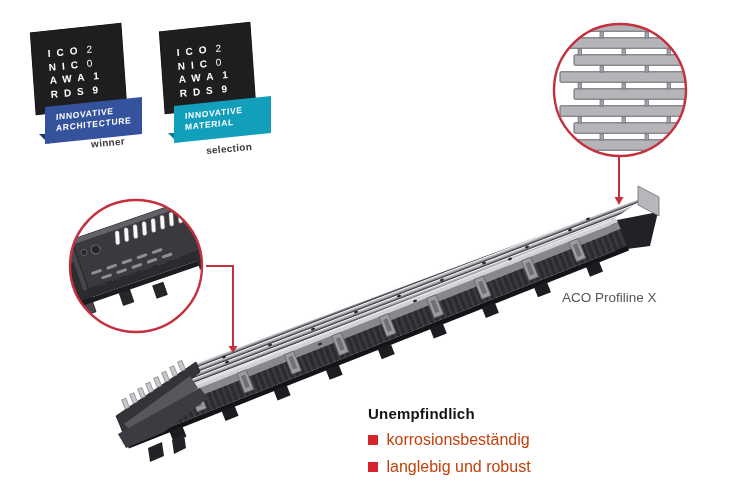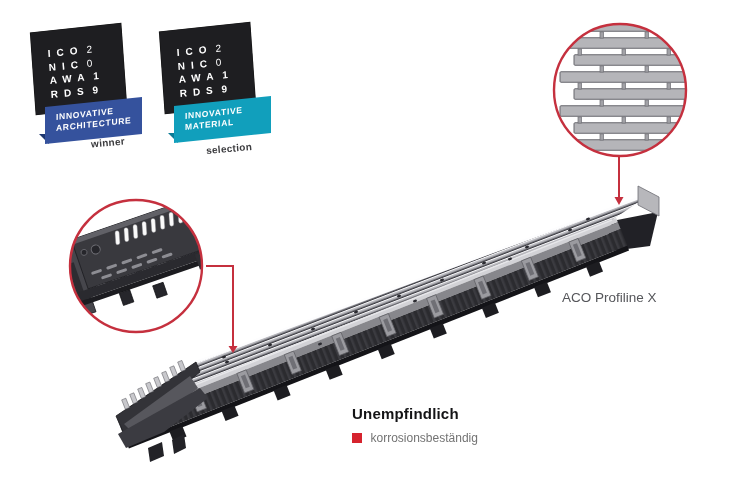--- a/index.html
+++ b/index.html
@@ -25,25 +25,25 @@
 
   
   .teal .ribbon{background:#119fbc;}
   .teal .fold{border-top-color:#0a7b95;}
 
   
   .product-label{position:absolute;left:562px;top:289px;z-index:3;color:#55565a;
                  font-size:13.5px;line-height:18px;text-align:right;}
 
   
-  .feature-list{position:absolute;left:352px;top:405px;z-index:3;}
+  .feature-list{position:absolute;left:368px;top:405px;z-index:3;}
   .feature-title{font-size:15px;font-weight:bold;color:#141416;letter-spacing:0.2px;}
   .feature-item{display:flex;align-items:center;margin-top:9px;}
   .bullet-square{width:9.5px;height:9.5px;background:#d6232e;margin-right:9px;flex:0 0 auto;}
-  .feature-text{font-size:12px;color:#737373;}
+  .feature-text{font-size:16px;color:#c2410c;}
 </style>
 </head>
 <body>
 
 <div id="stage">
 
   <svg id="art" width="750" height="500" viewBox="0 0 750 500">
     <defs>
       <pattern id="stripes" width="6" height="4.4" patternUnits="userSpaceOnUse" patternTransform="rotate(-21)">
         <rect width="6" height="4.4" fill="#3c3c42"></rect>
@@ -367,14 +367,18 @@
   <div class="product-label">
     <div>ACO Profiline X</div>
   </div>
 
   <div class="feature-list">
     <div class="feature-title">Unempfindlich</div>
     <div class="feature-item">
       <span class="bullet-square"></span>
       <span class="feature-text">korrosionsbeständig</span>
     </div>
+    <div class="feature-item">
+      <span class="bullet-square"></span>
+      <span class="feature-text">langlebig und robust</span>
+    </div>
   </div>
 </div>
 
 </body></html>

